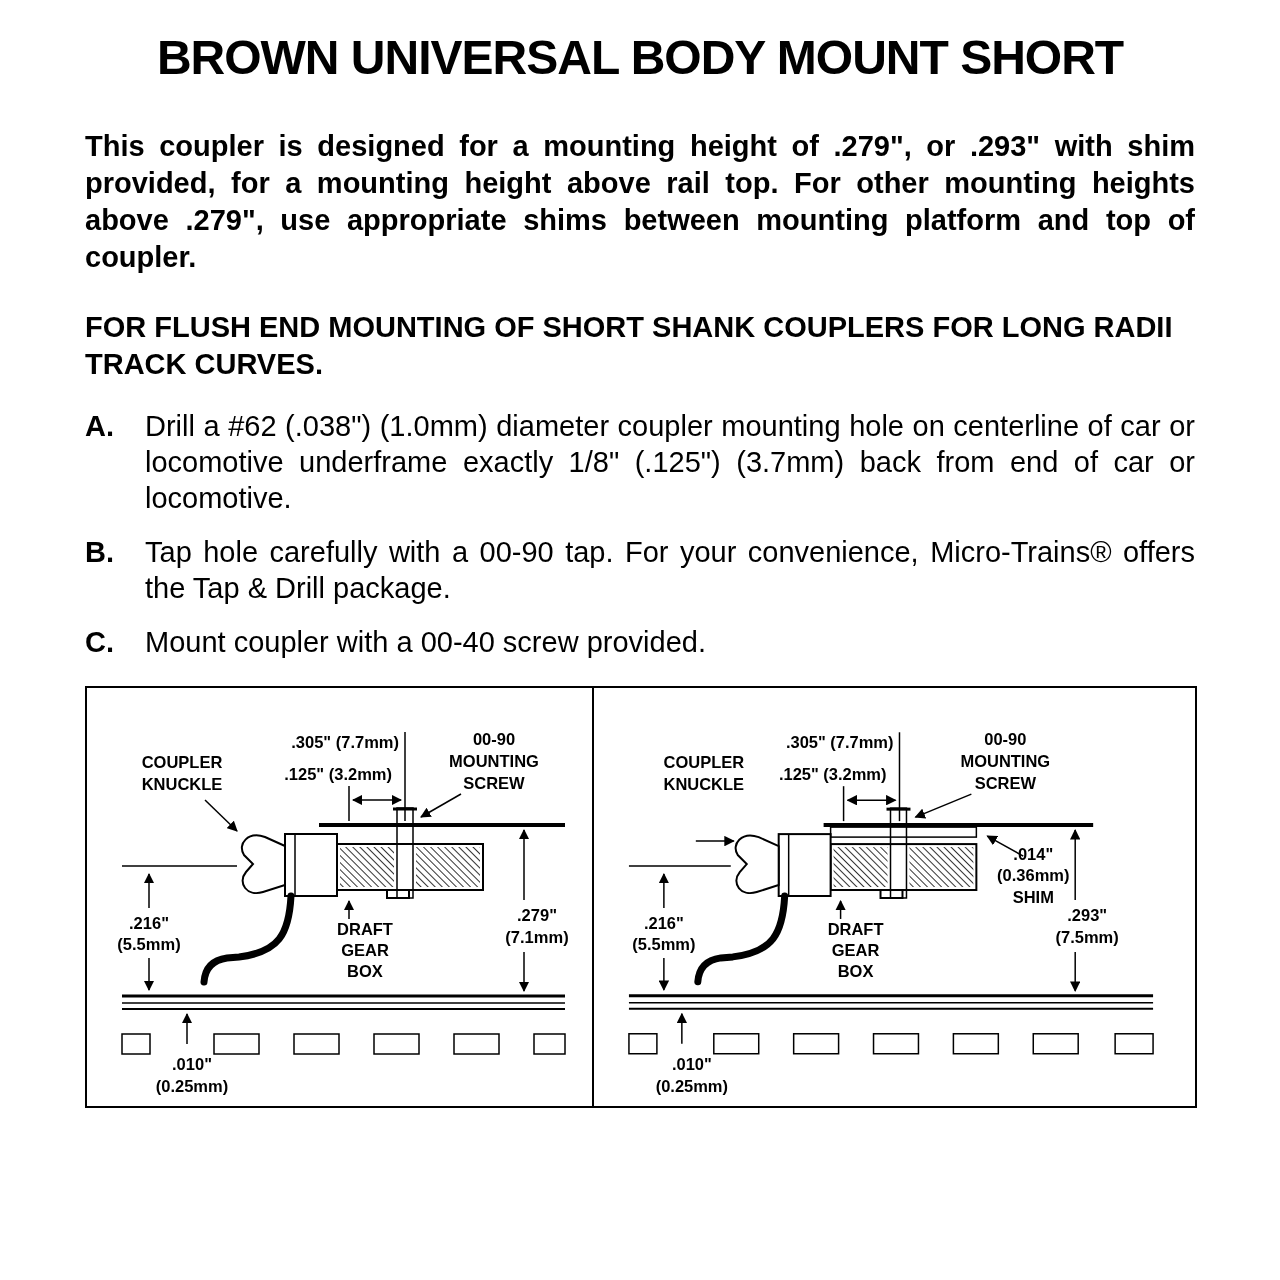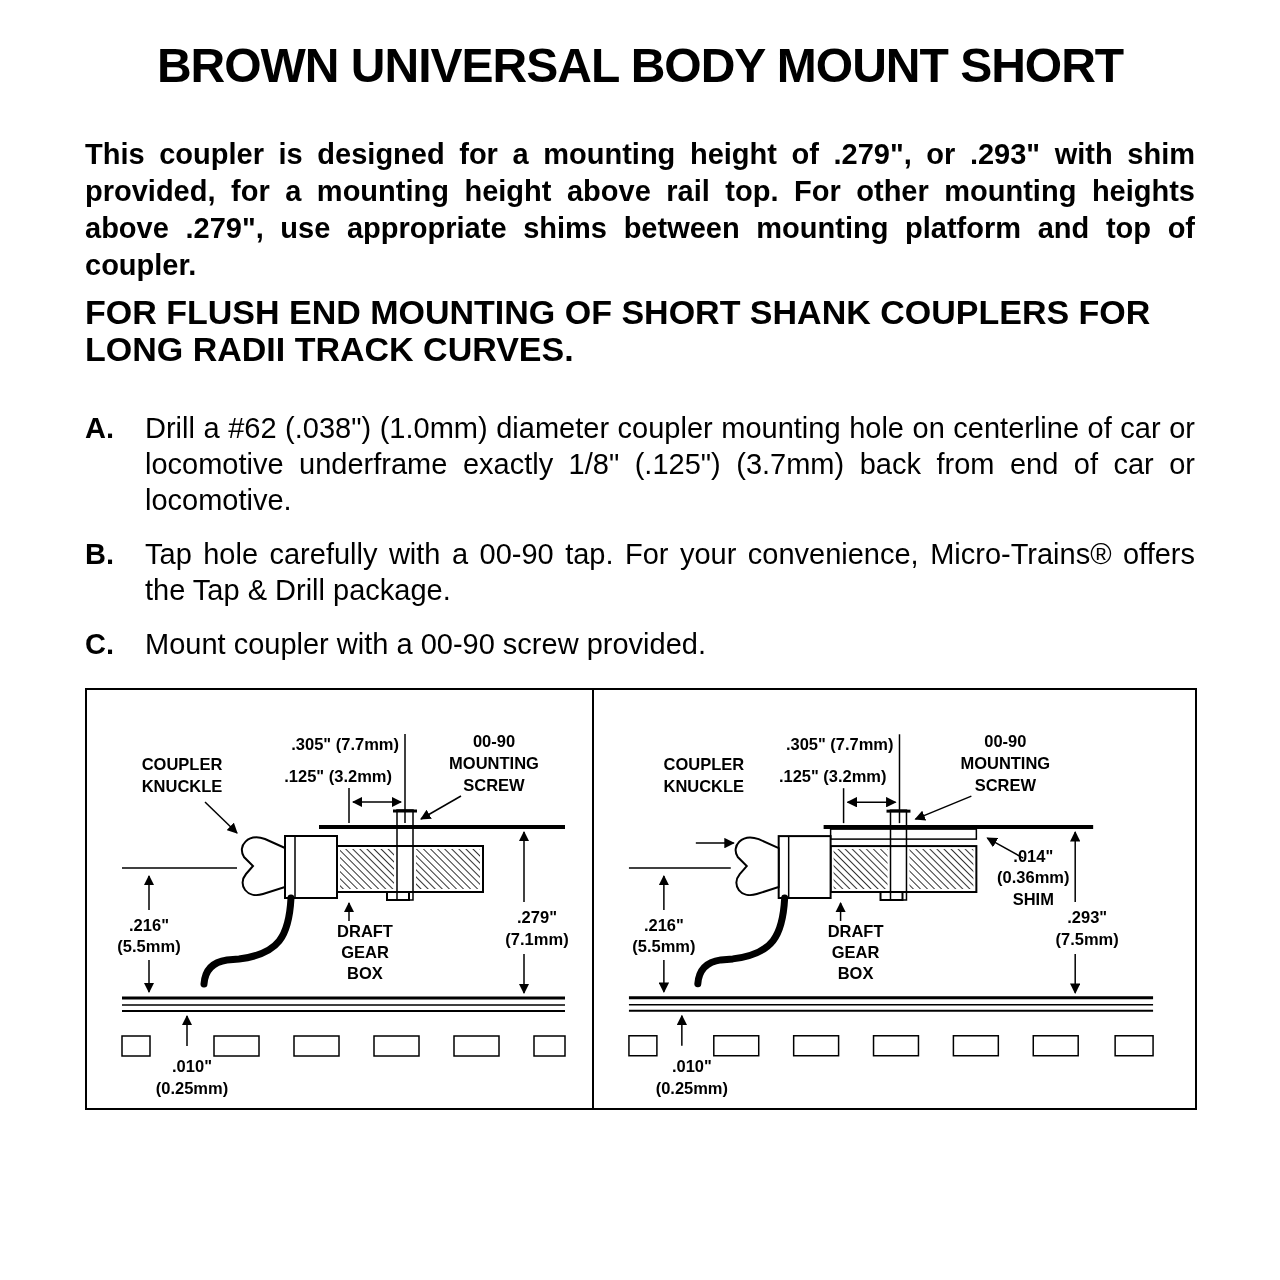--- a/index.html
+++ b/index.html
@@ -1,23 +1,23 @@
 <!DOCTYPE html>
 <html><head>
 <meta charset="utf-8">
 <style>
   html,body{margin:0;padding:0;background:#fff;color:#000;}
   body{width:1280px;height:1280px;font-family:"Liberation Sans",sans-serif;overflow:hidden;}
-  .page{box-sizing:border-box;width:1280px;height:1280px;padding:30px 85px 0 85px;}
+  .page{box-sizing:border-box;width:1280px;height:1280px;padding:22px 85px 0 85px;}
 
   .title{font-weight:bold;font-size:48px;line-height:72px;text-align:center;letter-spacing:-1px;margin-bottom:34px;}
 
-  .intro{font-weight:bold;font-size:29px;line-height:37px;text-align:justify;margin-bottom:10px;}
-
-  .section-heading{font-weight:bold;font-size:34px;line-height:37px;margin-bottom:42px;}
+  .intro{font-weight:bold;font-size:29px;line-height:37px;text-align:justify;margin-bottom:33px;}
+
+  .section-heading{font-weight:bold;font-size:29px;line-height:37px;margin-bottom:25px;}
 
   .steps{margin-bottom:26px;}
   .step{display:flex;margin-bottom:18px;font-size:29px;line-height:36px;}
   .step .letter{flex:0 0 60px;font-weight:bold;}
   .step .text{flex:1;text-align:justify;}
   .step .bold{font-weight:normal;}
 
   .diagrams{display:flex;border:2px solid #000;width:1108px;}
   .panel{background:#fff;}
   .panel-left{width:505px;border-right:2px solid #000;}
@@ -48,21 +48,21 @@
     <div class="step">
       <span class="letter">A.</span>
       <div class="text">Drill a #62 (.038") (1.0mm) diameter coupler mounting hole on centerline of car or locomotive underframe exactly 1/8" (.125") (3.7mm) back from end of car or locomotive.</div>
     </div>
     <div class="step">
       <span class="letter">B.</span>
       <div class="text"><span>Tap hole carefully with a 00-90 tap. For your convenience, Micro-Trains® offers the </span><span class="bold">Tap &amp; Drill package</span><span>.</span></div>
     </div>
     <div class="step">
       <span class="letter">C.</span>
-      <div class="text">Mount coupler with a 00-90 screw provided.</div>
+      <div class="text">Mount coupler with a 00-40 screw provided.</div>
     </div>
   </div>
 
   <svg width="0" height="0" style="position:absolute" aria-hidden="true">
     <defs>
       <pattern id="hatch" patternUnits="userSpaceOnUse" width="6" height="6" patternTransform="rotate(45)">
         <rect width="6" height="6" fill="#fff"></rect>
         <line x1="0" y1="0" x2="0" y2="6" stroke="#000" stroke-width="2"></line>
       </pattern>
       <pattern id="hatch2" patternUnits="userSpaceOnUse" width="5" height="5" patternTransform="rotate(-45)">

